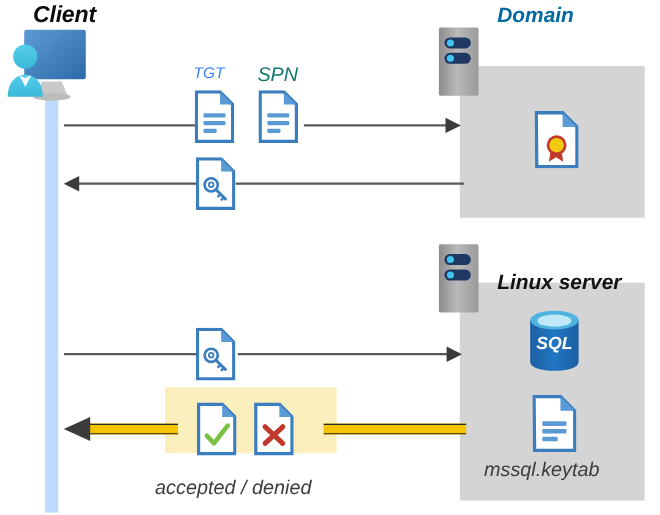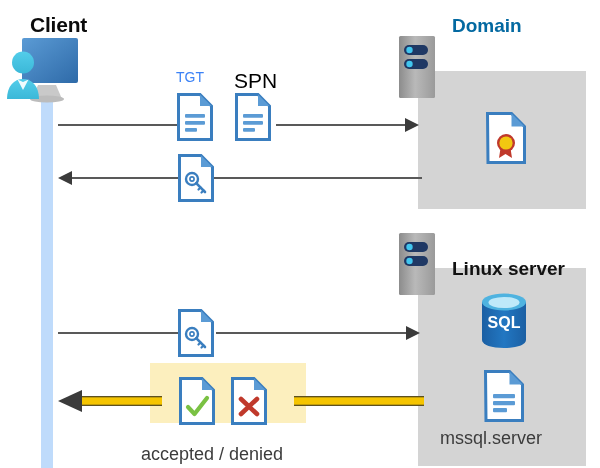--- a/index.html
+++ b/index.html
@@ -1,26 +1,26 @@
 <!DOCTYPE html>
 <html><head>
 <meta charset="utf-8">
 <style>
   html,body{margin:0;padding:0;background:#ffffff;}
   body{width:600px;height:468px;position:relative;overflow:hidden;
        font-family:"Liberation Sans","DejaVu Sans",sans-serif;}
-  .stage{position:absolute;left:0;top:11px;width:600px;height:400px;}
+  .stage{position:absolute;left:0;top:0;width:600px;height:400px;font-style:italic;}
 
   
   .lbl{position:absolute;color:#111111;}
   .title-client{left:30px;top:2px;font-size:21px;font-weight:bold;color:#0b0b0b;letter-spacing:-0.2px;}
   .title-dc{left:452px;top:2px;font-size:19px;font-weight:bold;color:#0369a1;line-height:25px;width:140px;}
   .title-linux{left:452px;top:227px;font-size:19px;font-weight:bold;color:#121212;margin-top:20px;}
   .tag-tgt{left:176px;top:58px;font-size:14px;color:#3b82f6;}
-  .tag-spn{left:234px;top:58px;font-size:21px;color:#000000;}
+  .tag-spn{left:234px;top:58px;font-size:18px;color:#0f766e;}
   .cap-keytab{left:440px;top:417px;font-size:18px;color:#3c3c3c;}
   .cap-accdeny{left:141px;top:433px;font-size:18px;color:#3c3c3c;}
 
   
   .panel{position:absolute;background:#d4d4d4;}
   .panel-dc{left:418px;top:60px;width:168px;height:138px;}
   .panel-linux{left:418px;top:257px;width:168px;height:198px;}
 
   
   .lifeline{position:absolute;left:41px;top:78px;width:12px;height:388px;background:#bfdbfb;}
@@ -50,21 +50,21 @@
 
   <div class="lbl title-dc">
     <div>Domain</div>
   </div>
 
   <div class="lbl title-linux">Linux server</div>
 
   <div class="lbl tag-tgt">TGT</div>
   <div class="lbl tag-spn">SPN</div>
 
-  <div class="lbl cap-keytab">mssql.server</div>
+  <div class="lbl cap-keytab">mssql.keytab</div>
   <div class="lbl cap-accdeny">accepted / denied</div>
 
   <div class="icon" style="left:4px;top:26px;width:92px;height:66px;">
     <svg width="92" height="66" viewBox="0 0 92 66">
       <defs>
         <linearGradient id="mon" x1="0" y1="0" x2="1" y2="1">
           <stop offset="0%" stop-color="#5b9bd5"></stop>
           <stop offset="100%" stop-color="#2e6aa8"></stop>
         </linearGradient>
         <linearGradient id="per" x1="0" y1="0" x2="0" y2="1">

